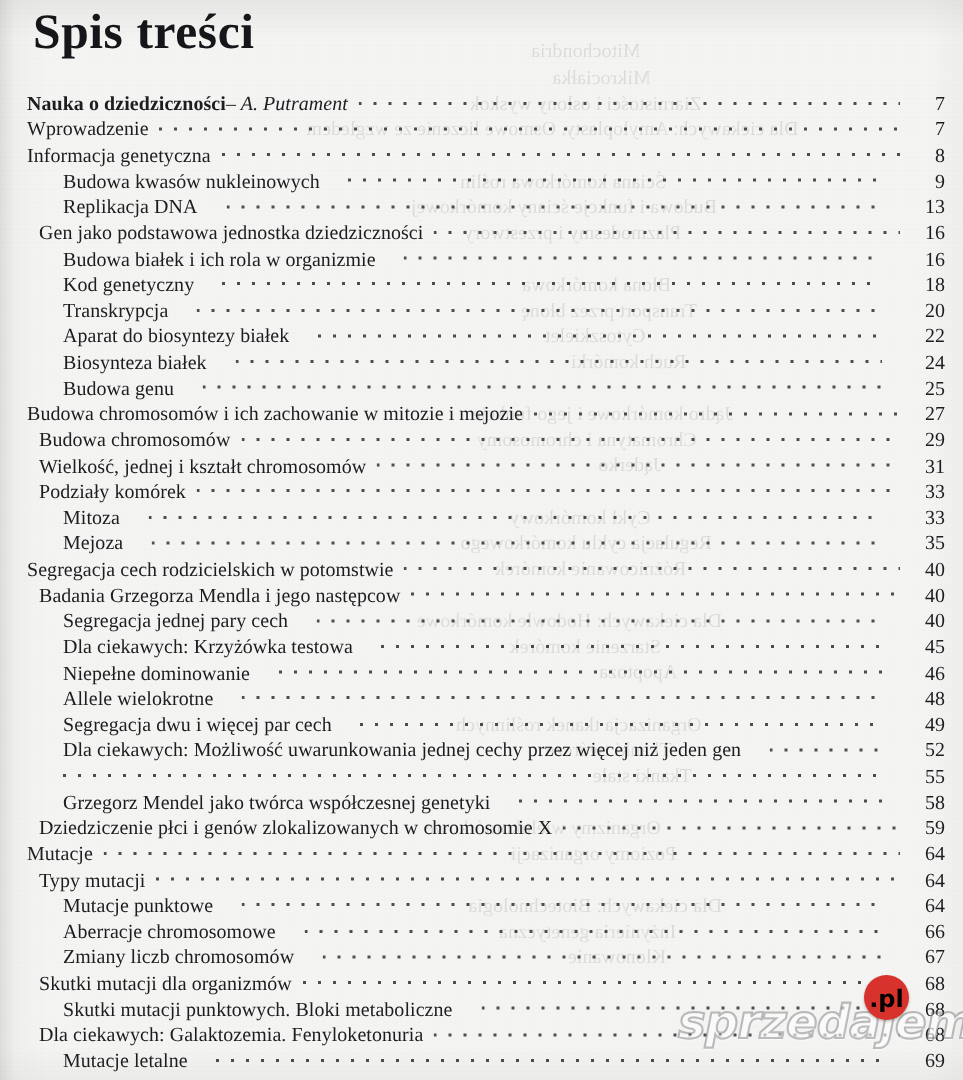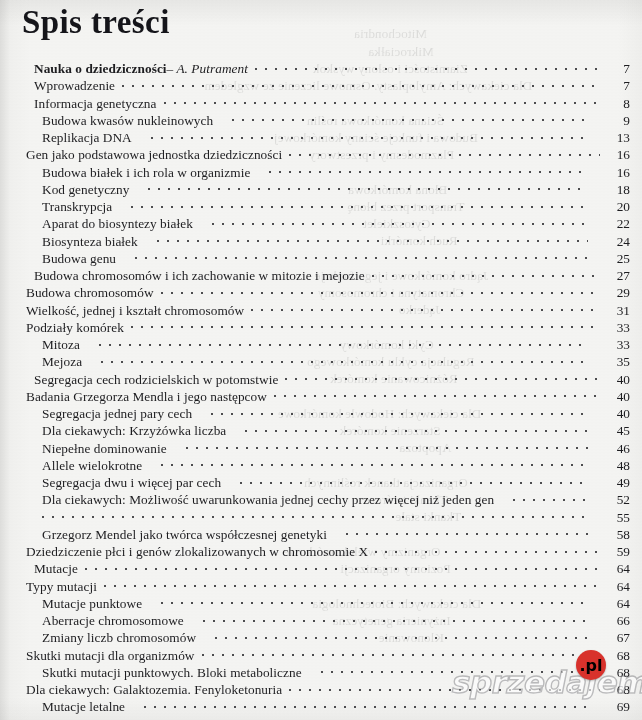--- a/index.html
+++ b/index.html
@@ -77,21 +77,21 @@
     padding-right: 12px;
     white-space: nowrap;
   }
   .toc-label {
     flex: 0 0 auto;
     padding-right: 7px;
     letter-spacing: .05px;
   }
   .toc-label .auth { font-style: italic; font-weight: normal; }
   .toc-row.bold .toc-label { font-weight: bold; }
-  .lvl0 { padding-left: 34px; }
+  .lvl0 { padding-left: 18px; }
   .lvl1 { padding-left: 26px; }
   .lvl2 { padding-left: 42px; gap: 12px; }
 
   .leader {
     flex: 1 1 auto;
     position: relative;
     height: 13px;
     overflow: hidden;
     min-width: 6px;
   }
@@ -258,21 +258,21 @@
         <span class="toc-label">Badania Grzegorza Mendla i jego następcow</span>
         <span class="leader"></span>
         <span class="toc-page">40</span>
       </div>
       <div class="toc-row lvl2">
         <span class="toc-label">Segregacja jednej pary cech</span>
         <span class="leader"></span>
         <span class="toc-page">40</span>
       </div>
       <div class="toc-row lvl2">
-        <span class="toc-label">Dla ciekawych: Krzyżówka liczba</span>
+        <span class="toc-label">Dla ciekawych: Krzyżówka testowa</span>
         <span class="leader"></span>
         <span class="toc-page">45</span>
       </div>
       <div class="toc-row lvl2">
         <span class="toc-label">Niepełne dominowanie</span>
         <span class="leader"></span>
         <span class="toc-page">46</span>
       </div>
       <div class="toc-row lvl2">
         <span class="toc-label">Allele wielokrotne</span>

